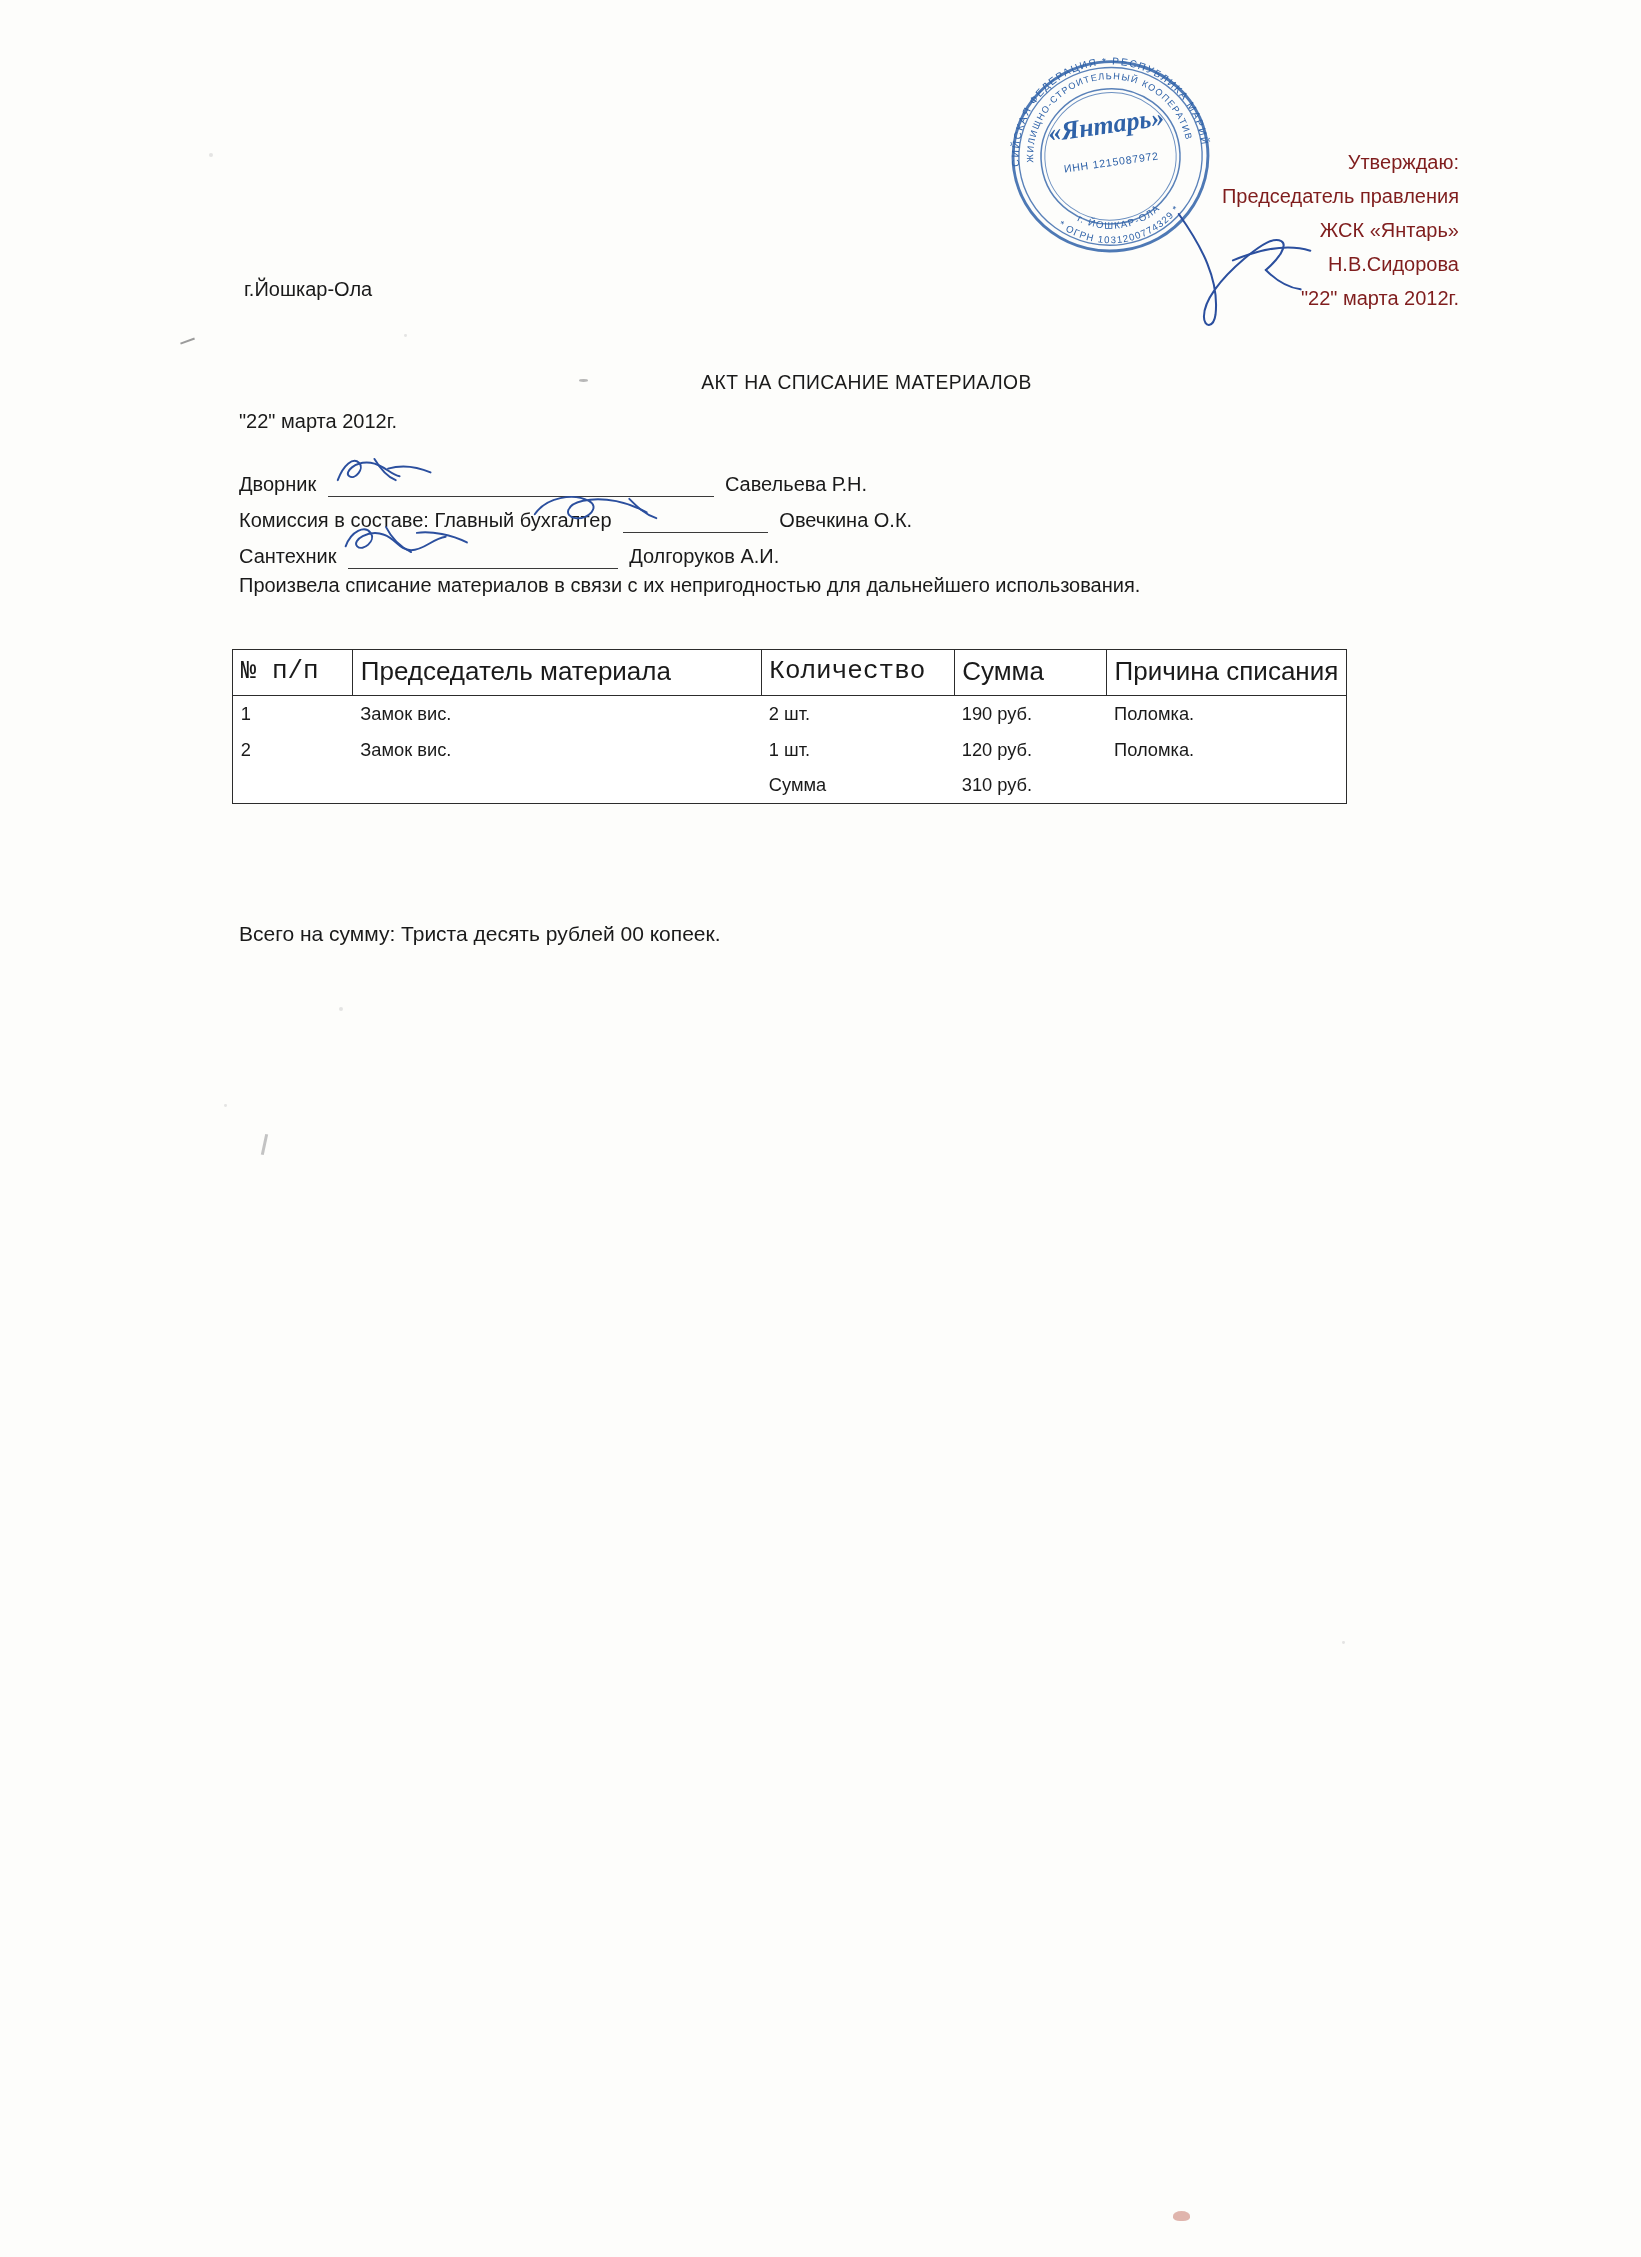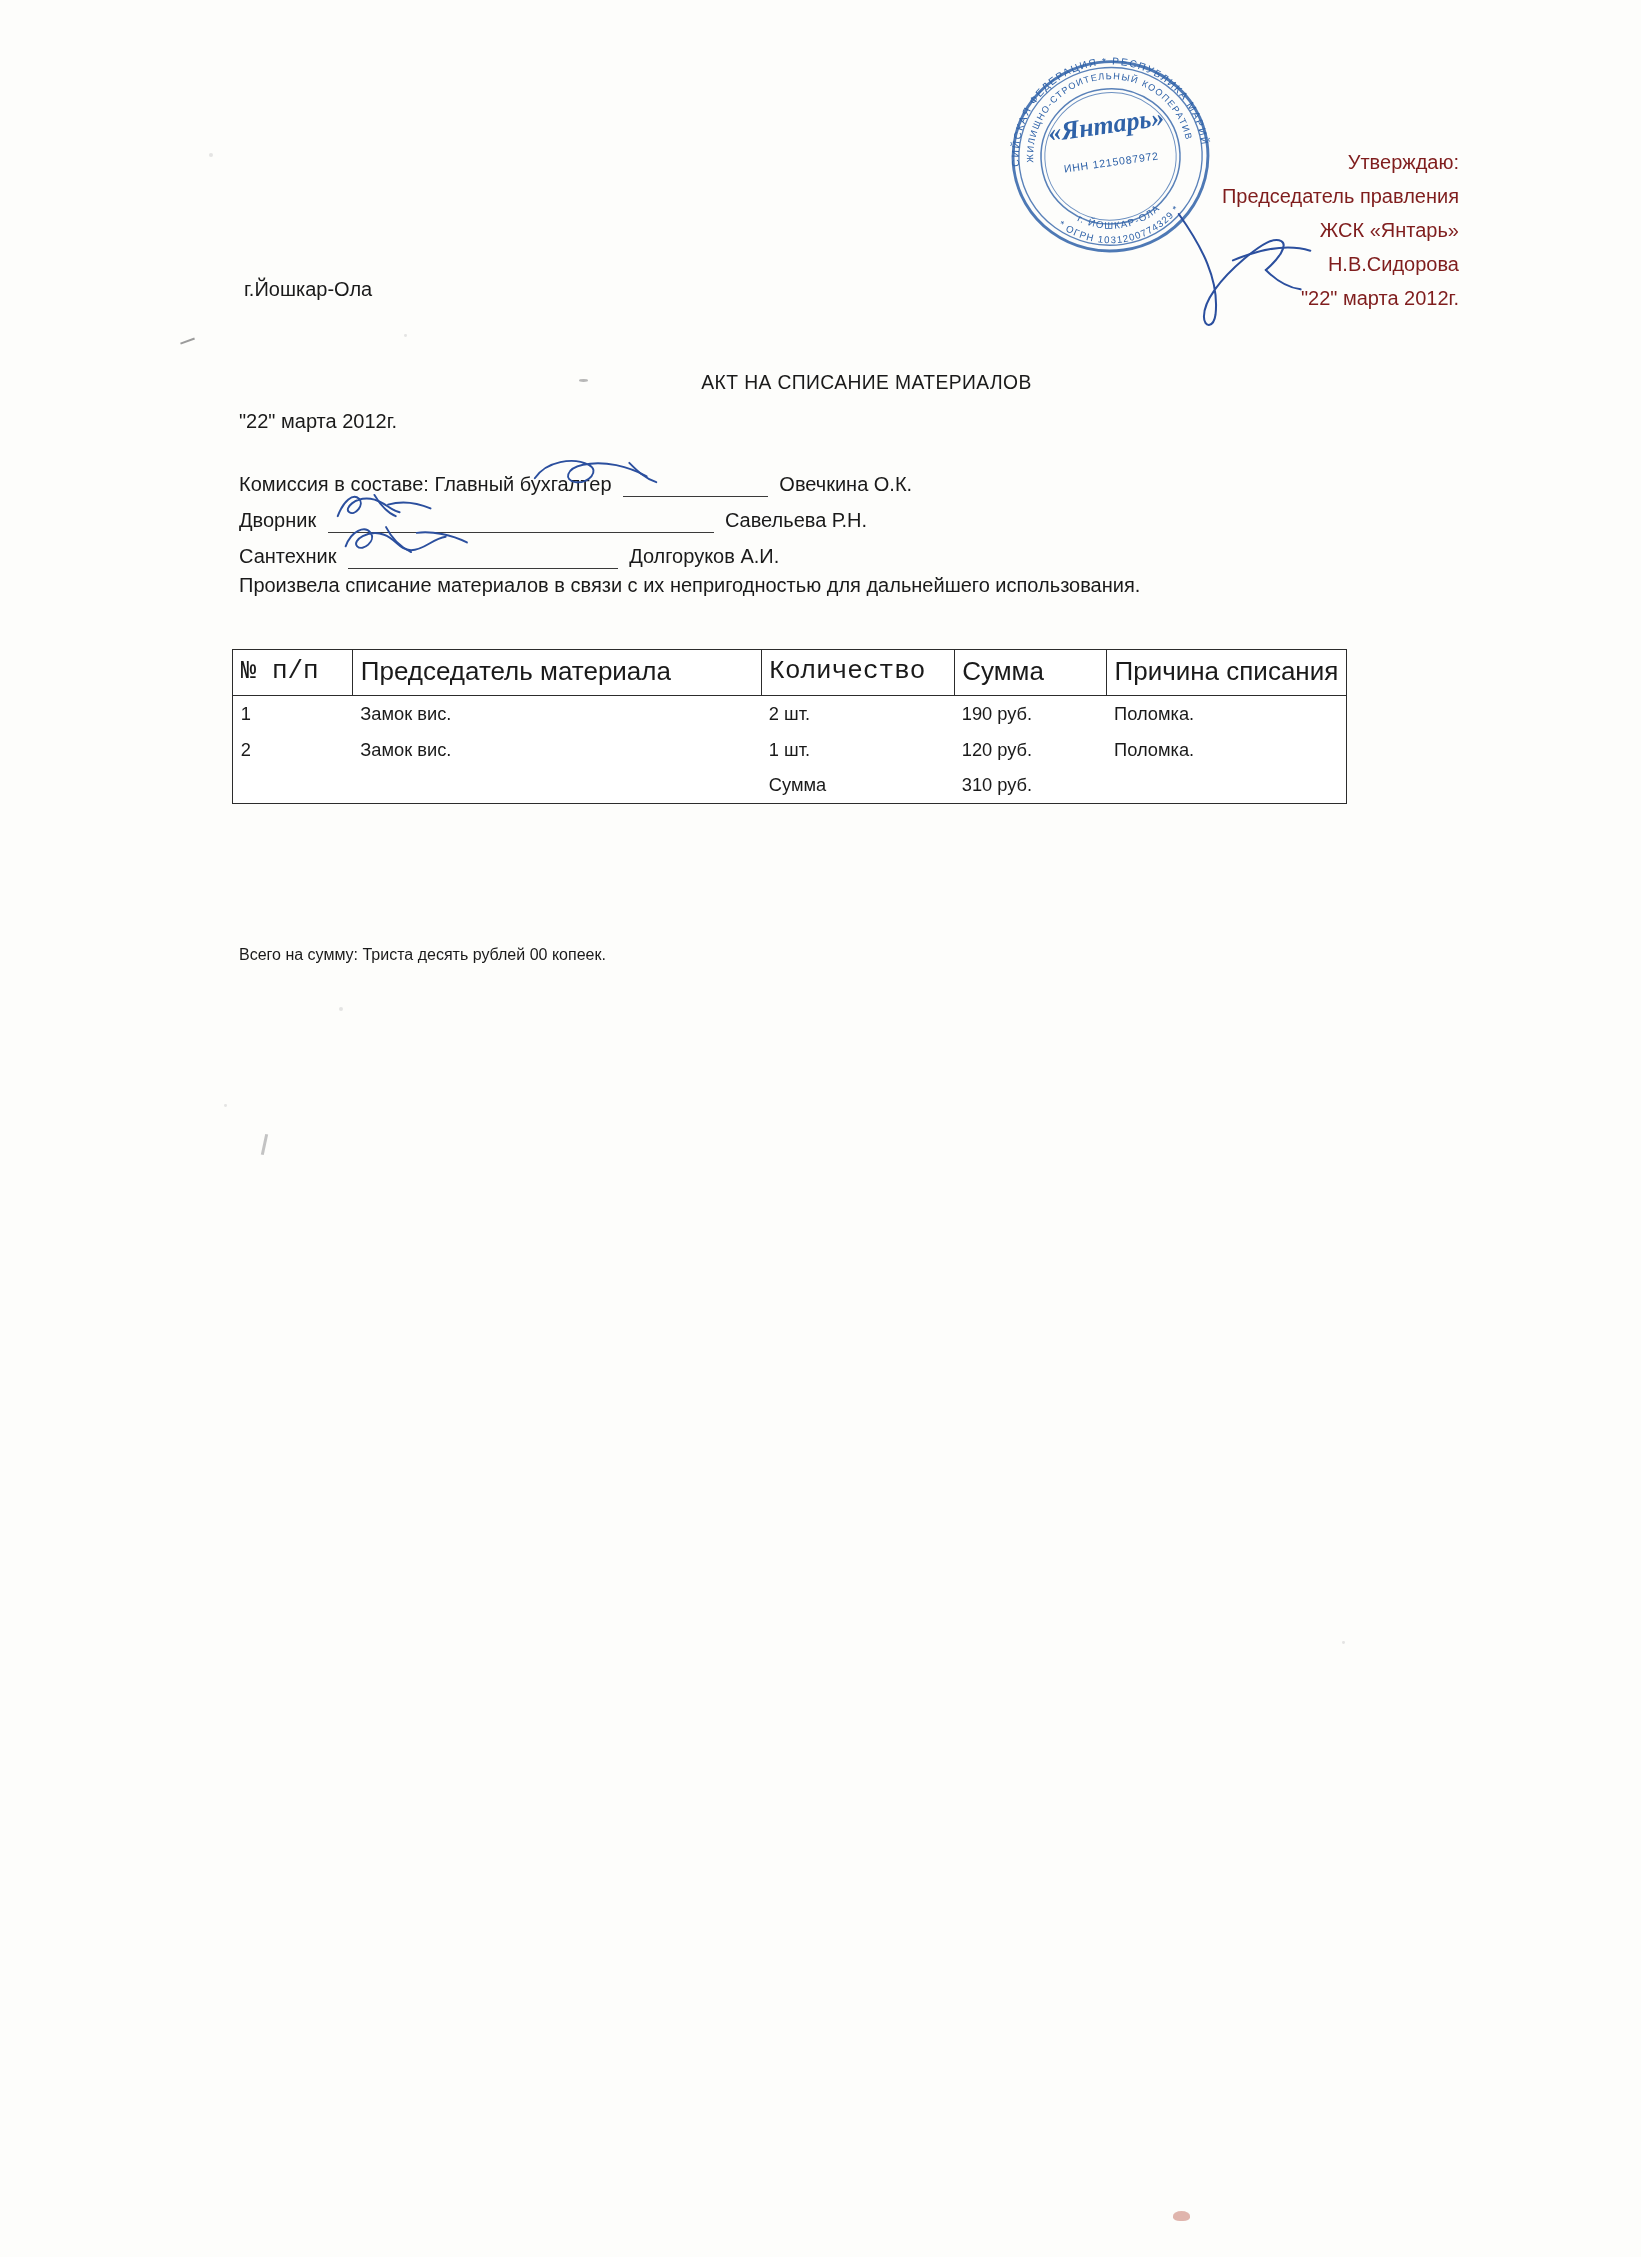--- a/index.html
+++ b/index.html
@@ -151,22 +151,21 @@
   .c-qty   { width: 180px; font-family: Liberation Mono, monospace; }
   .c-sum   { width: 145px; }
   .c-why   { width: auto; }
 
   .total-row td { font-size: 18.3px; }
 
   .grand {
     position: absolute;
     left: 239px;
     top: 922px;
-    font-size: 16px;
-    margin-top: 24px;
+    font-size: 21px;
   }
 
   
   .mark1 {
     position: absolute;
     left: 180px; top: 340px;
     width: 15.4px; height: 1.9px; background: #9b9b9b;
     transform: rotate(-20deg);
   }
   .mark2 {
@@ -254,40 +253,40 @@
   </div>
 
   <div class="city">г.Йошкар-Ола</div>
 
   <div class="doc-title">АКТ НА СПИСАНИЕ МАТЕРИАЛОВ</div>
   <div class="doc-date">"22" марта 2012г.</div>
 
   <div class="commission">
 
     <div class="crow">
-      <span class="lbl">Комиссия в составе: Главный бухгалтер</span>
-      <span class="rule" style="width:145px;"></span>
-      <span class="name">Овечкина О.К.</span>
-      <svg class="sig" style="position:absolute;left:290px;top:-13.5px;" width="135" height="39" viewBox="0 0 140 40">
-        <g fill="none" stroke="#2b4f9e" stroke-width="2" stroke-linecap="round">
-          <path d="M6,26 C18,8 46,4 62,12 C74,18 62,32 48,30 C36,28 38,16 56,12 C78,7 104,14 122,24"></path>
-          <path d="M104,10 C112,18 120,26 132,30"></path>
-        </g>
-      </svg>
-    </div>
-
-    <div class="crow">
       <span class="lbl">Дворник</span>
       <span class="rule" style="width:386px;"></span>
       <span class="name">Савельева Р.Н.</span>
       <svg class="sig" style="position:absolute;left:91px;top:-15.4px;" width="116" height="39" viewBox="0 0 120 40">
         <g fill="none" stroke="#2b4f9e" stroke-width="2" stroke-linecap="round">
           <path d="M8,30 C14,14 24,6 30,12 C36,18 26,30 20,26 C14,22 26,10 42,12 C56,14 62,24 72,26"></path>
           <path d="M46,8 C52,18 58,26 68,30"></path>
           <path d="M60,18 C74,14 90,16 104,22"></path>
+        </g>
+      </svg>
+    </div>
+
+    <div class="crow">
+      <span class="lbl">Комиссия в составе: Главный бухгалтер</span>
+      <span class="rule" style="width:145px;"></span>
+      <span class="name">Овечкина О.К.</span>
+      <svg class="sig" style="position:absolute;left:290px;top:-13.5px;" width="135" height="39" viewBox="0 0 140 40">
+        <g fill="none" stroke="#2b4f9e" stroke-width="2" stroke-linecap="round">
+          <path d="M6,26 C18,8 46,4 62,12 C74,18 62,32 48,30 C36,28 38,16 56,12 C78,7 104,14 122,24"></path>
+          <path d="M104,10 C112,18 120,26 132,30"></path>
         </g>
       </svg>
     </div>
 
     <div class="crow">
       <span class="lbl">Сантехник</span>
       <span class="rule" style="width:270px;"></span>
       <span class="name">Долгоруков А.И.</span>
       <svg class="sig" style="position:absolute;left:97px;top:-17.4px;" width="154" height="41" viewBox="0 0 160 42">
         <g fill="none" stroke="#2b4f9e" stroke-width="2" stroke-linecap="round">

